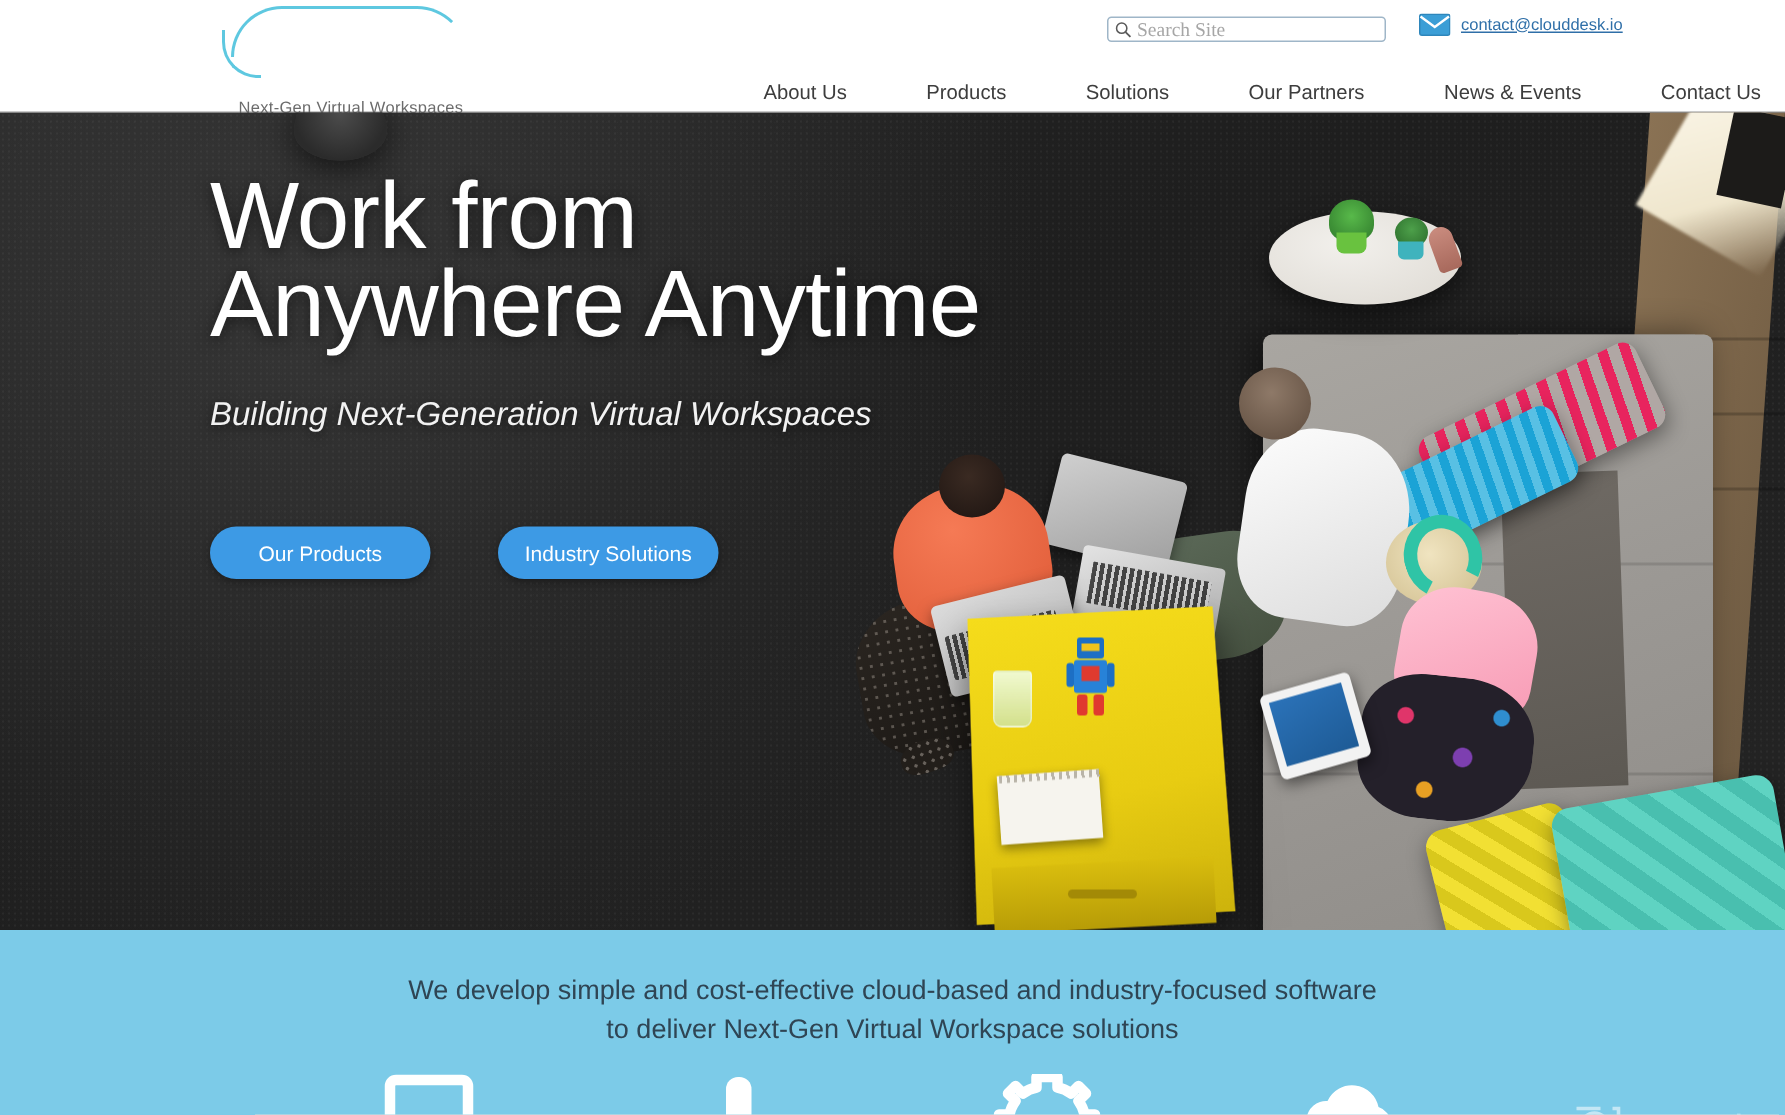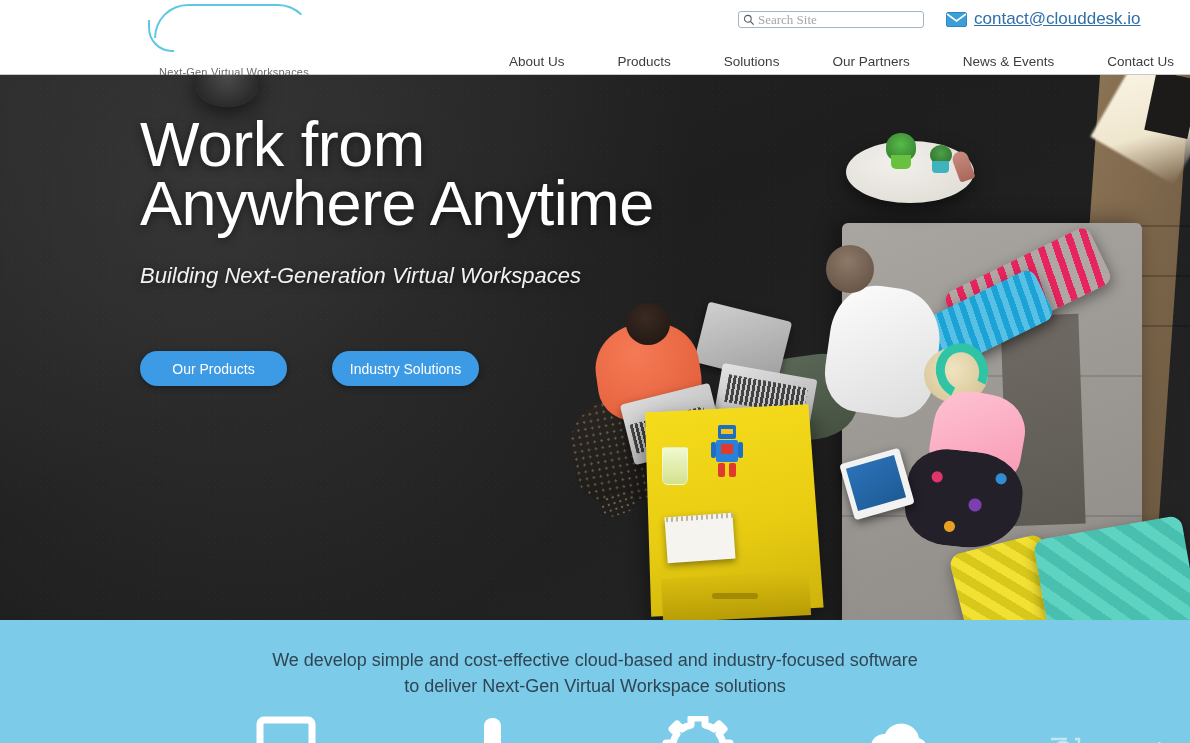--- a/index.html
+++ b/index.html
@@ -80,21 +80,21 @@
     height: 15px;
   }
   .search-input::placeholder { color: #a6a6a6; }
 
   .email-block {
     position: absolute; left: 946px; top: 9px;
     display: flex; align-items: center; gap: 7px;
   }
   .mail-icon { width: 21px; height: 15px; display:block; }
   .email-link {
-    font-size: 17px;
+    font-size: 11px;
     color: #2f6fa8;
     white-space: nowrap;
   }
 
   .nav {
     position: absolute; left: 12px; top: 52px;
     width: 1190px;
     display: flex;
     justify-content: flex-end;
     align-items: flex-end;

